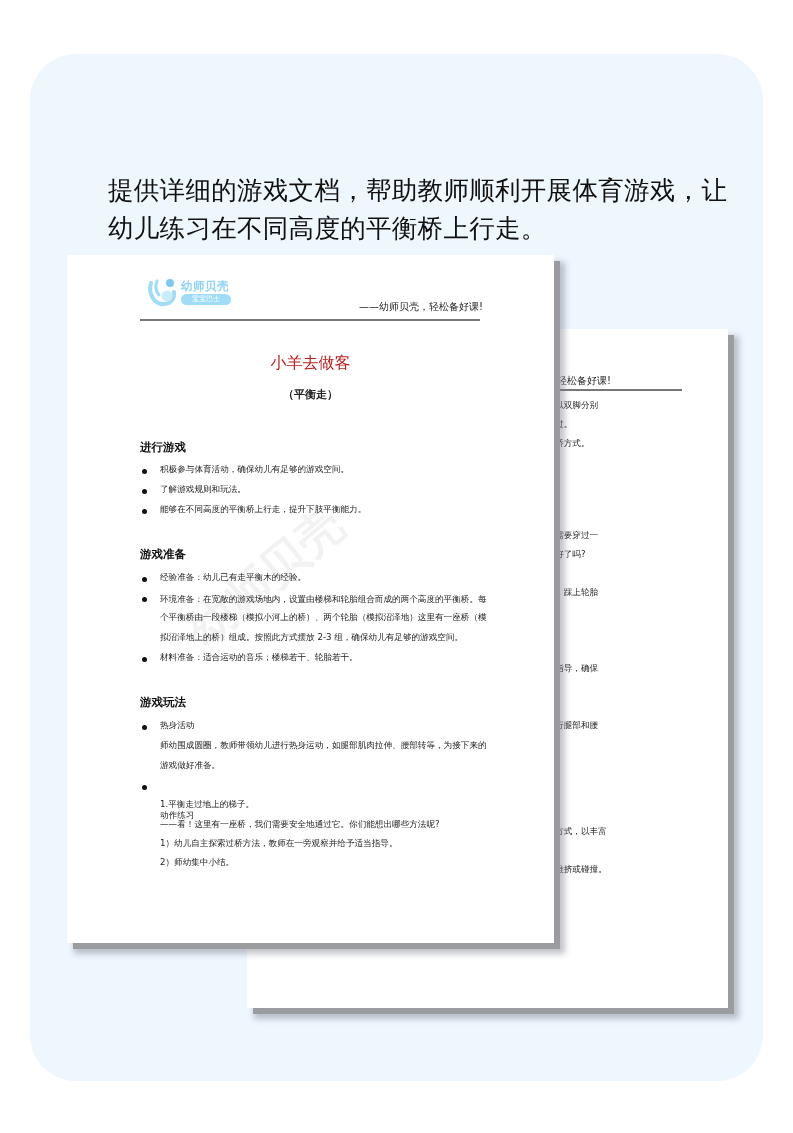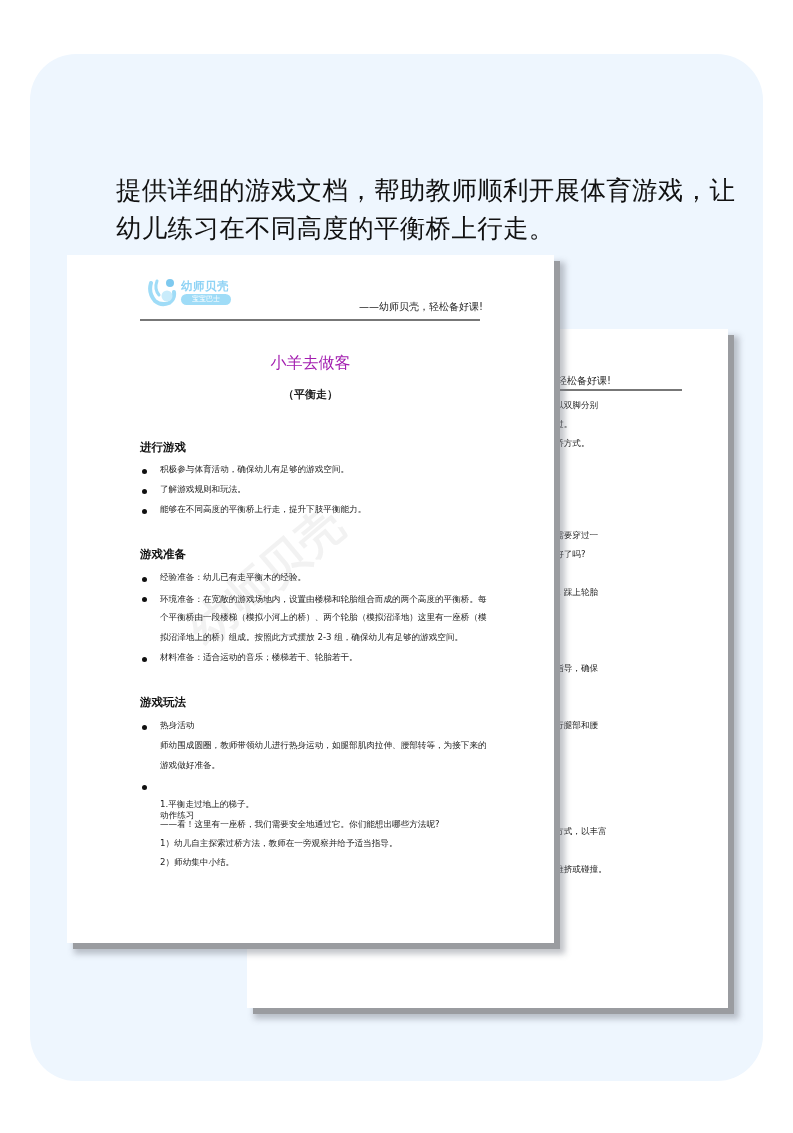--- a/index.html
+++ b/index.html
@@ -6,40 +6,40 @@
   body {
     width:793px; height:1133px; background:#ffffff; position:relative; overflow:hidden;
     font-family:"DejaVu Sans","Liberation Sans",sans-serif; color:#111;
   }
   .card {
     position:absolute; left:30px; top:54px; width:733px; height:1027px;
     background:#EEF6FE; border-radius:46px;
   }
   .headline {
     position:absolute; left:78px; top:117px; width:640px;
-    font-size:25.5px; line-height:38px; color:#111; letter-spacing:0.3px;margin-left:8px;
+    font-size:25.5px; line-height:38px; color:#111; letter-spacing:0.3px;
   }
   .page {
     position:absolute; background:#fff;
     box-shadow: 6px 6px 0 0 #9a9ca0, 9px 9px 6px 2px rgba(120,125,135,0.45);
   }
   .page.back { left:247px; top:329px; width:481px; height:679px; }
   .page.front { left:67px; top:255px; width:487px; height:688px; }
 
   .back-clip { position:absolute; left:0; top:0; width:100%; height:100%; overflow:hidden; }
   .back-inner { position:absolute; left:-52px; top:0; width:480px; }
   .back-line { position:absolute; font-size:8.6px; color:#222; white-space:nowrap; }
   .back-rule { position:absolute; left:292px; top:60px; width:195px; height:2px; background:#777; }
 
   .logo { position:absolute; left:80px; top:22px; width:90px; height:32px; }
   .logo-text { position:absolute; left:34px; top:2px; font-size:11.5px; font-weight:bold; color:#8fd3f5; letter-spacing:0.5px; }
   .logo-badge { position:absolute; left:34px; top:17px; width:50px; height:11px; border-radius:6px; background:#9fdcf7; color:#fff; font-size:7px; text-align:center; line-height:11px; }
   .slogan { position:absolute; left:292px; top:45px; font-size:10px; color:#222; }
   .rule { position:absolute; left:73px; top:64px; width:340px; height:2px; background:#777; }
-  .doc-title { position:absolute; left:0; width:100%; top:98px; text-align:center; font-size:16px; color:#a21caf; }
+  .doc-title { position:absolute; left:0; width:100%; top:98px; text-align:center; font-size:16px; color:#b91c1c; }
   .doc-subtitle { position:absolute; left:0; width:100%; top:132px; text-align:center; font-size:11px; font-weight:bold; color:#222; }
   .section-h { position:absolute; left:73px; font-size:11.5px; font-weight:bold; color:#111; }
   .bullet { position:absolute; left:75px; width:5px; height:5px; border-radius:50%; background:#111; }
   .line { position:absolute; left:93px; font-size:8.6px; color:#222; white-space:nowrap; }
   .watermark { position:absolute; left:150px; top:270px; width:200px; height:200px; opacity:0.06; transform:rotate(-40deg); font-size:46px; font-weight:bold; color:#333; }
 </style>
 </head>
 <body>
 
 <div class="card">

